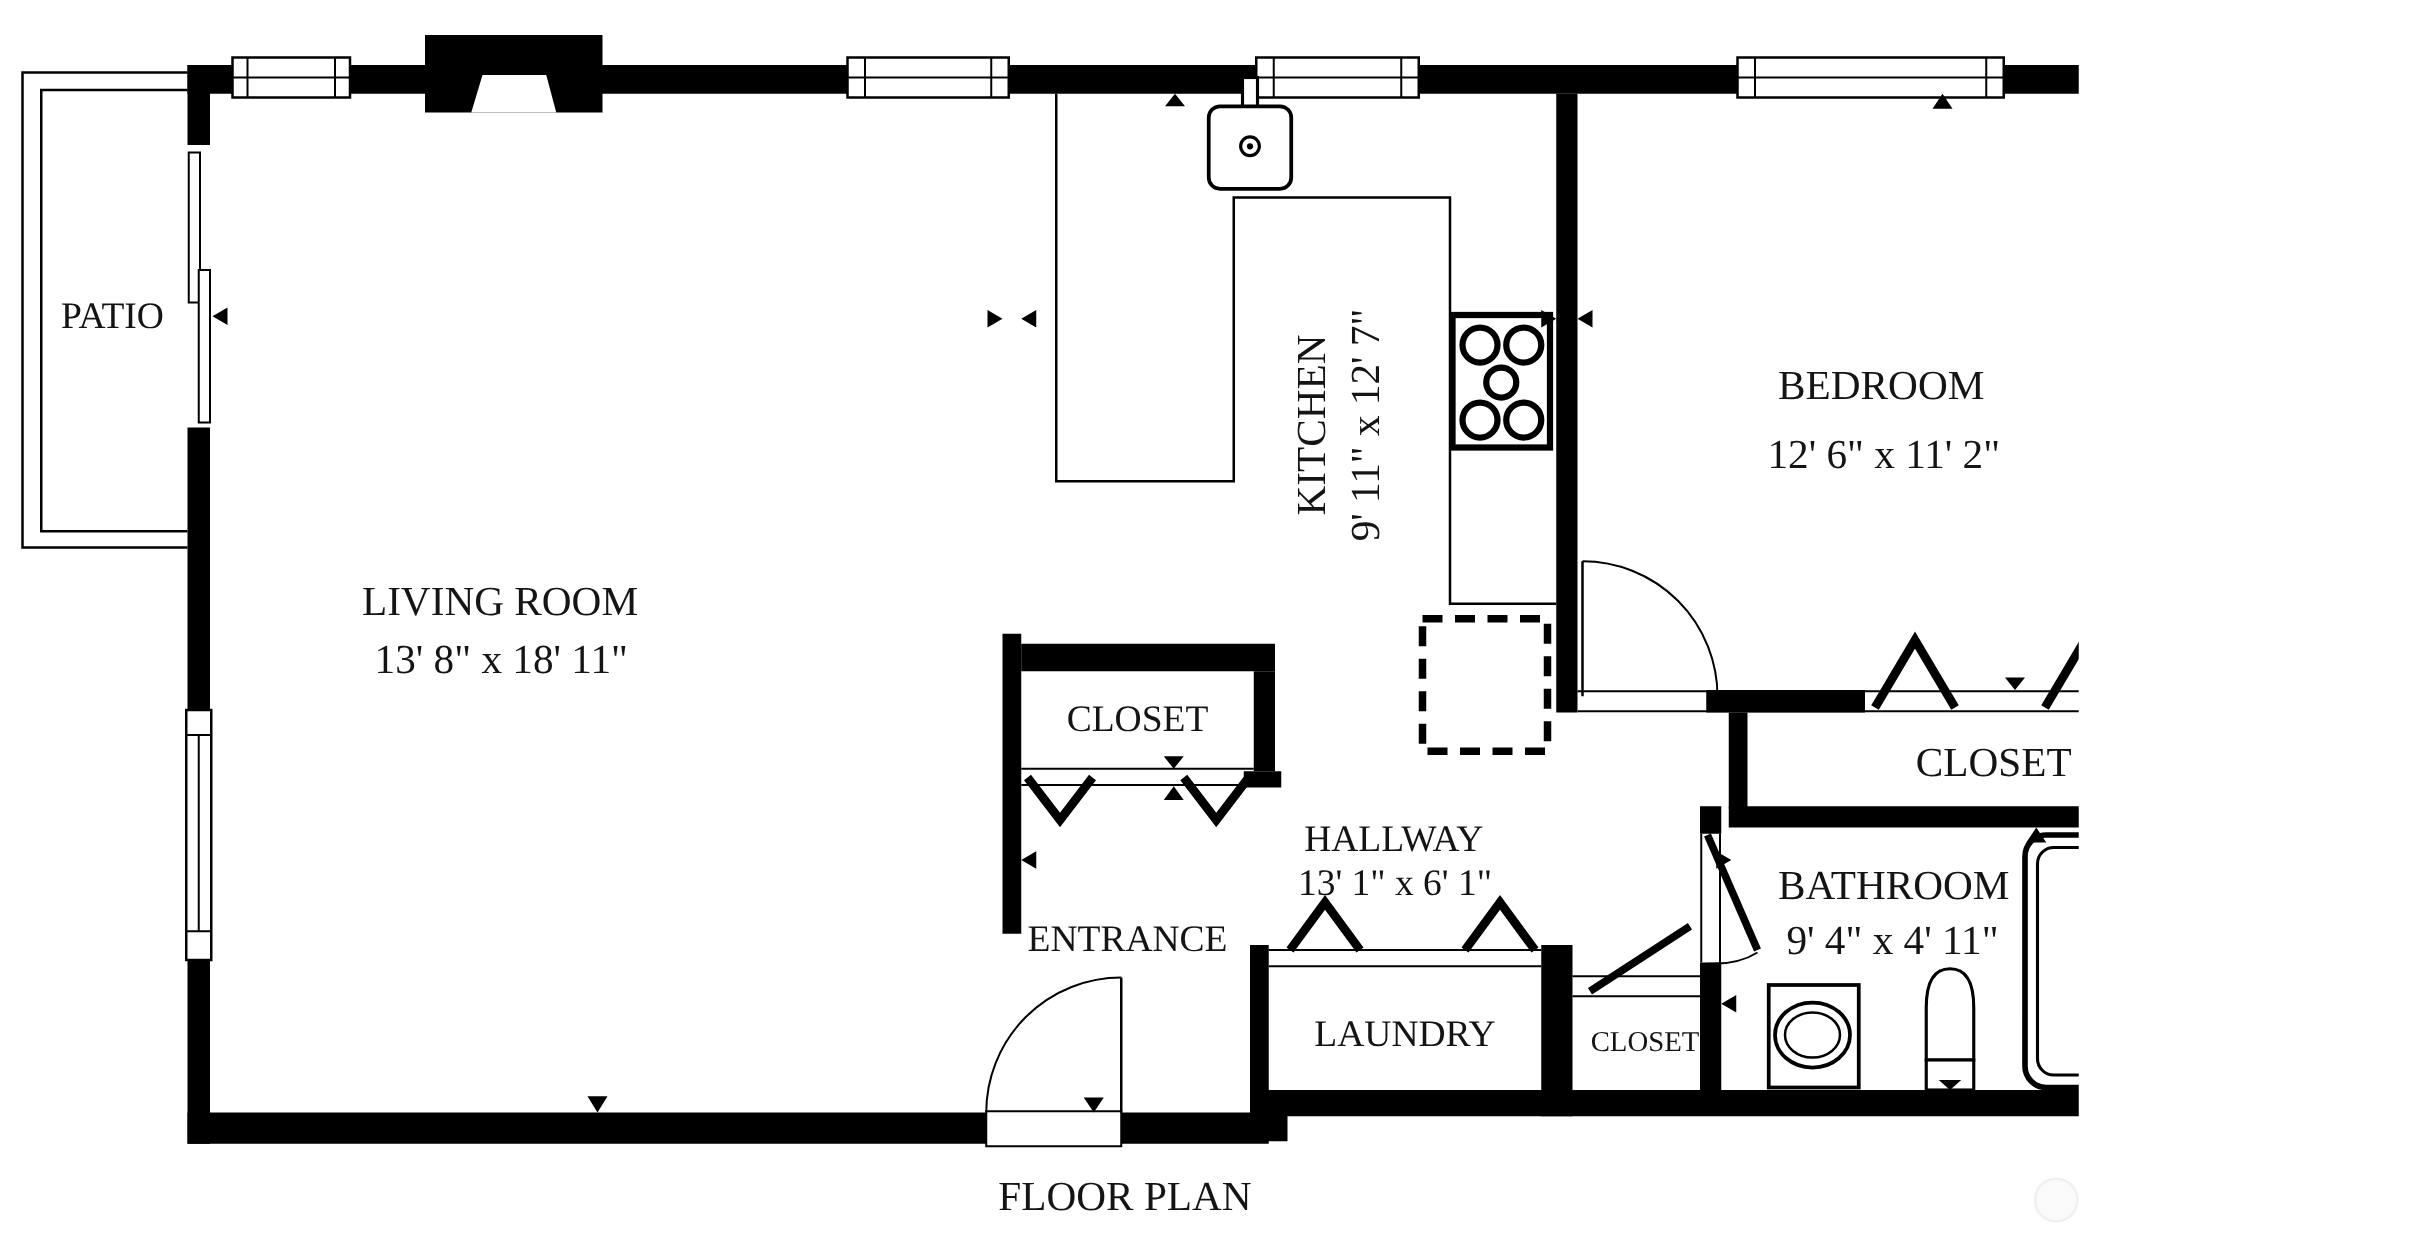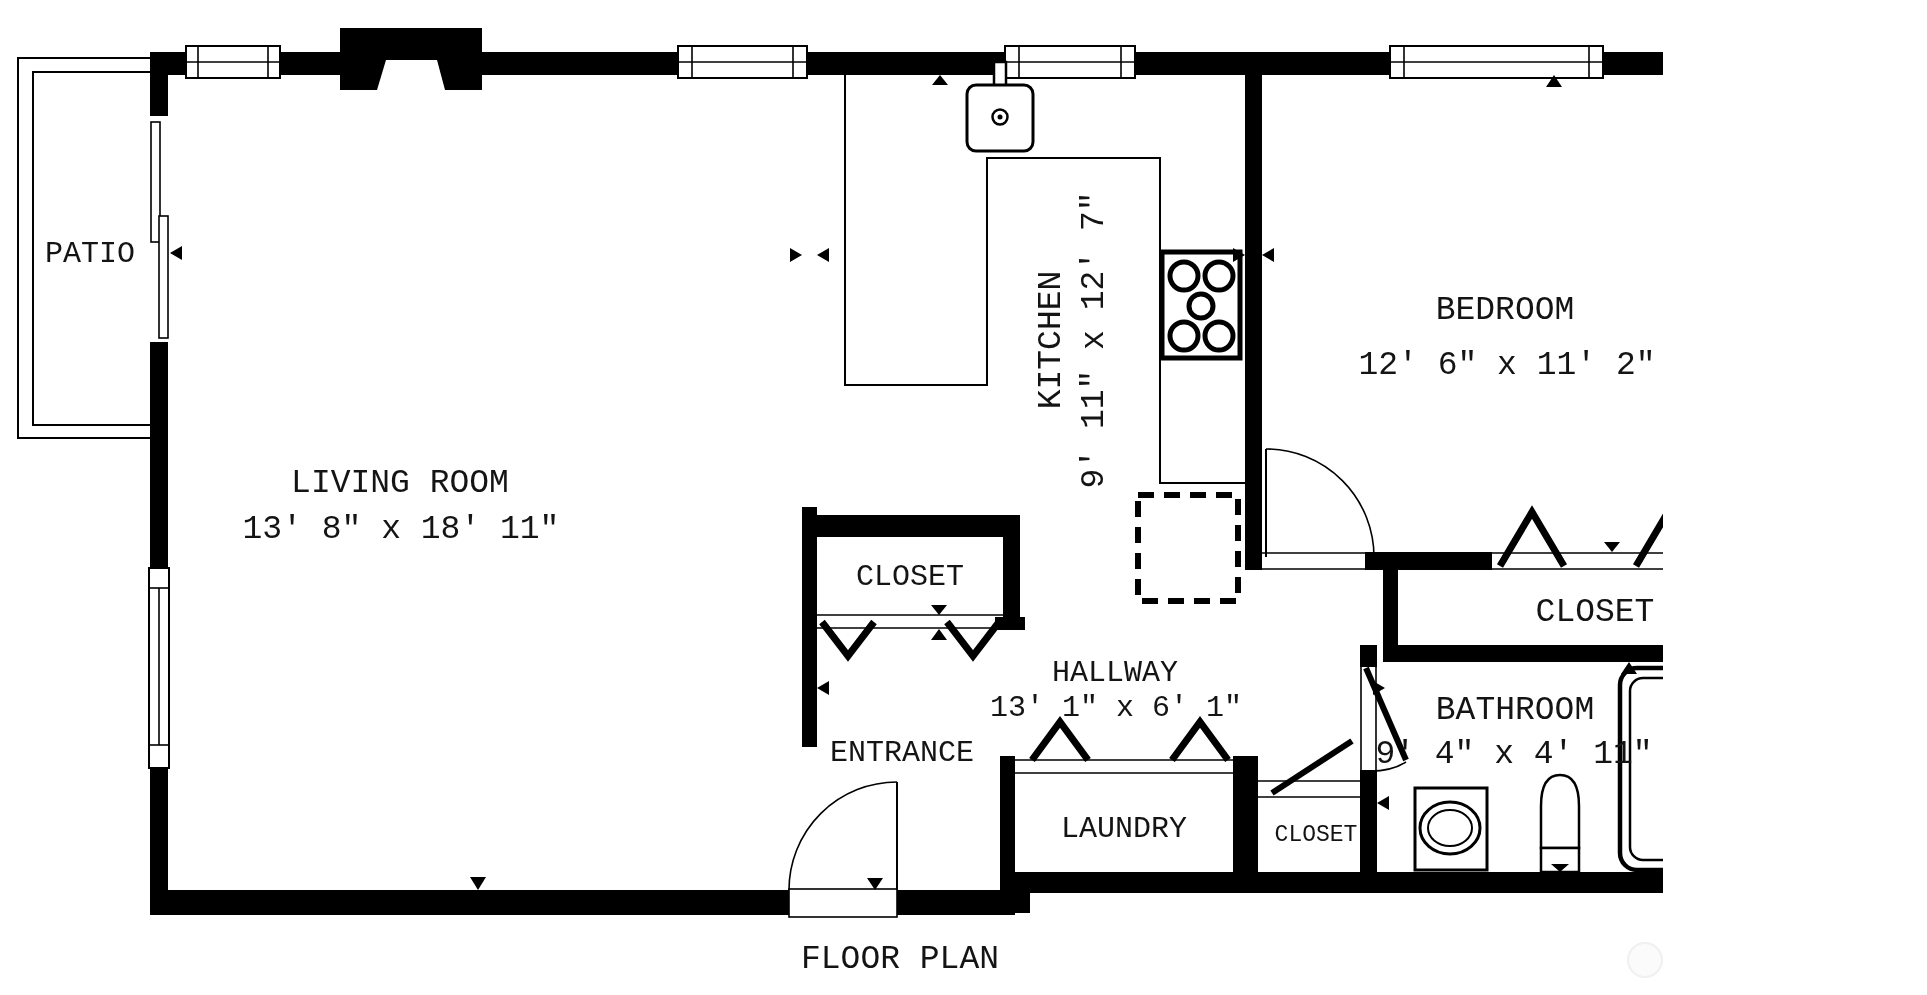--- a/index.html
+++ b/index.html
@@ -1,17 +1,17 @@
 <!DOCTYPE html>
 <html><head>
 <meta charset="utf-8">
 <style>
   html,body{margin:0;padding:0;background:#fff;}
   .stage{position:relative;width:1663px;height:995px;background:#ffffff;overflow:hidden;
-         font-family:Liberation Mono, monospace;}
+         font-family:Liberation Serif, serif;}
   svg{position:absolute;left:0;top:0;}
   .wall{fill:#000;}
   .thin{stroke:#000;stroke-width:2;fill:none;}
   .hair{stroke:#000;stroke-width:1.6;fill:none;}
   .fixture{stroke:#000;fill:#fff;}
   .lbl{fill:#141414;}
   .lbl-lg{font-size:33px;}
   .lbl-md{font-size:30px;}
   .lbl-sm{font-size:23px;}
   .marker{fill:#000;}

